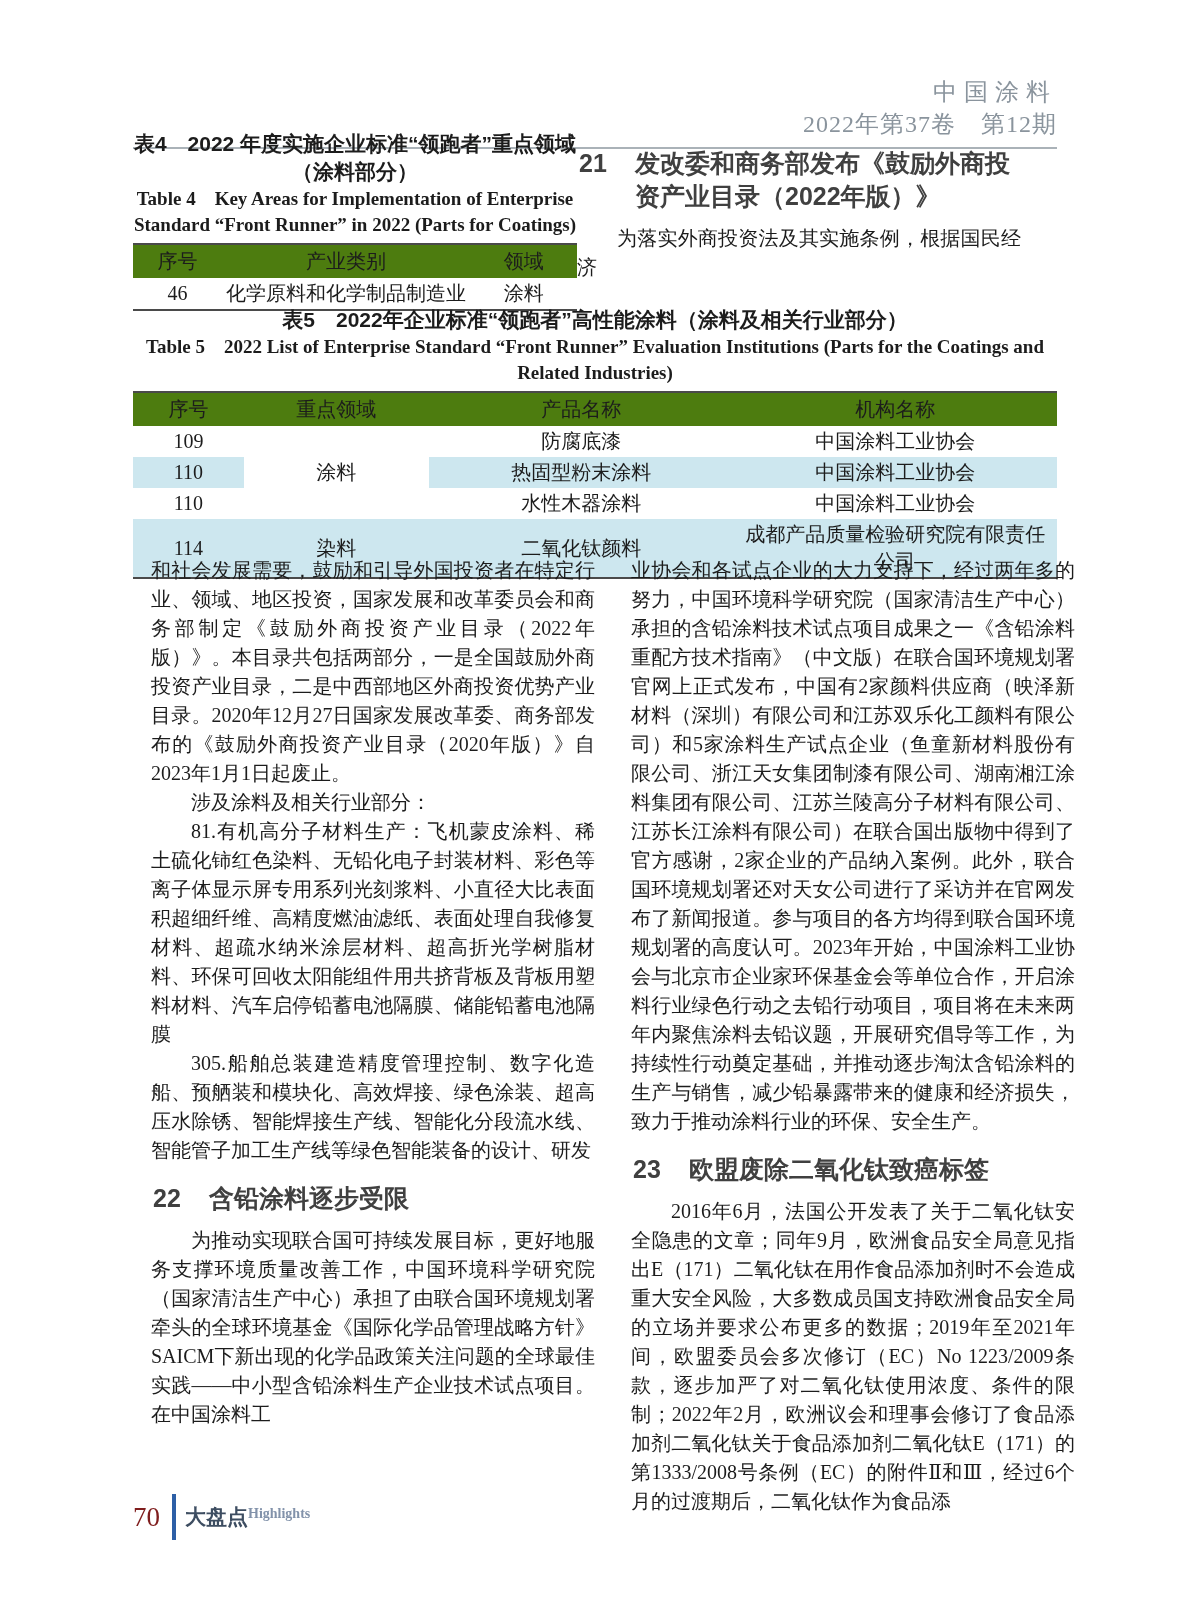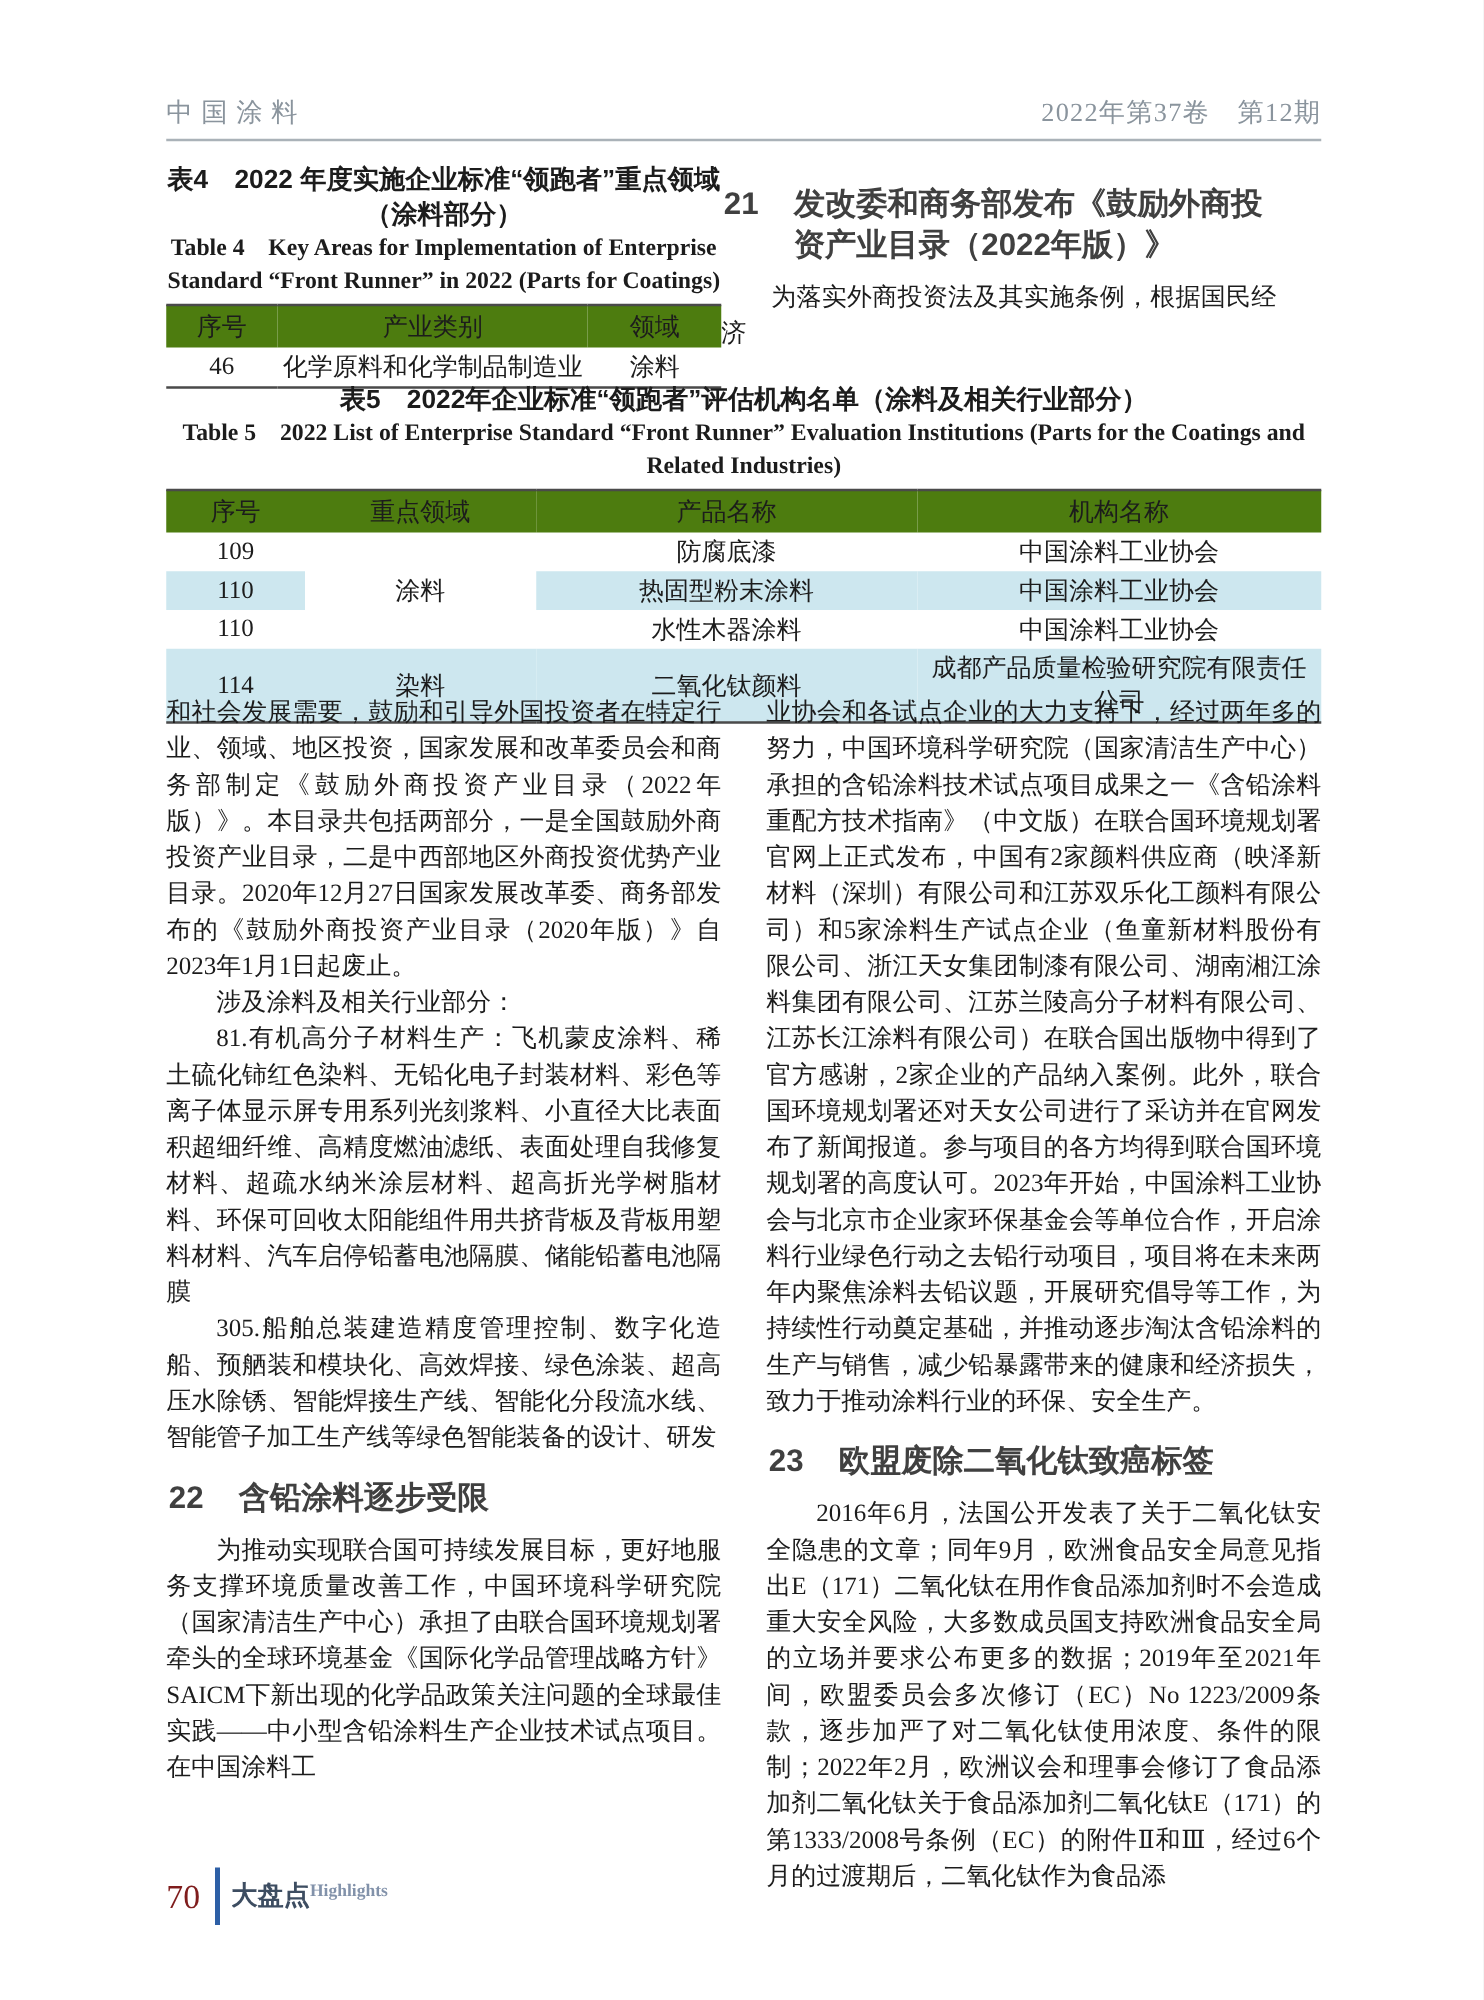--- a/index.html
+++ b/index.html
@@ -5,21 +5,21 @@
   html,body{margin:0;padding:0;background:#e8e8e8;}
   .page{
     position:relative;width:1187px;height:1600px;margin:0 auto;background:#ffffff;
     font-family:"Liberation Serif","DejaVu Serif",serif;color:#1c1c1c;overflow:hidden;
   }
   
   .runhead{
     position:absolute;left:133px;top:76px;width:924px;
     display:flex;justify-content:space-between;align-items:flex-end;
     padding-bottom:7px;border-bottom:2px solid #aab2b8;
-    color:#8a949d;font-size:21px;
+    color:#8a949d;font-size:24px;flex-direction:column;
   }
   .runhead .jname{letter-spacing:7px;}
   .runhead .issue{letter-spacing:1px;}
   
   .cap-cn{font-size:21px;font-weight:bold;text-align:center;line-height:28px;font-family:"Liberation Sans","DejaVu Sans",sans-serif;}
   .cap-en{font-size:19px;font-weight:bold;text-align:center;line-height:26px;font-family:"Liberation Serif","DejaVu Serif",serif;}
   table.dtable{
     width:100%;border-collapse:collapse;margin-top:5px;
     border-top:2px solid #4a4a4a;border-bottom:2px solid #4a4a4a;
   }
@@ -27,21 +27,21 @@
     background:#4d7c0f;font-weight:normal;font-size:20px;padding:3px 4px;height:26px;text-align:center;
   }
   table.dtable td{
     font-size:20px;padding:2px 4px;height:25px;text-align:center;vertical-align:middle;
   }
   table.dtable td.shade{background:#cde7ef;}
   
   .top-cols{position:absolute;left:133px;top:130px;width:924px;display:flex;}
   .top-cols .col{width:444px;}
   .t5-block{position:absolute;left:133px;top:306px;width:924px;}
-  .body-cols{position:absolute;left:133px;top:556px;width:924px;display:flex;gap:36px;}
+  .body-cols{position:absolute;left:151px;top:556px;width:924px;display:flex;gap:36px;}
   .body-cols .col{width:444px;}
   
   .para{
     font-size:20px;line-height:29px;text-align:justify;margin:0;
     font-family:"Liberation Serif","DejaVu Serif",serif;
   }
   .para.indent{text-indent:2em;}
   
   .sec-head{
     position:relative;margin:17px 0 11px 0;padding-left:58px;
@@ -98,21 +98,21 @@
     <div class="col">
       <div class="sec-head">
         <span class="num">21</span>
         <span>发改委和商务部发布《鼓励外商投资产业目录（2022年版）》</span>
       </div>
       <p class="para indent">为落实外商投资法及其实施条例，根据国民经济</p>
     </div>
   </div>
 
   <div class="t5-block">
-    <div class="cap-cn">表5　2022年企业标准“领跑者”评估机构名单（涂料及相关行业部分）</div>
+    <div class="cap-cn">表5　2022年企业标准“领跑者”高性能涂料（涂料及相关行业部分）</div>
     <div class="cap-en">Table 5　2022 List of Enterprise Standard “Front Runner” Evaluation Institutions (Parts for the Coatings and Related Industries)</div>
     <table class="dtable">
       <colgroup>
           <col style="width:12%">
           <col style="width:20%">
           <col style="width:33%">
           <col style="width:35%">
         </colgroup>
       <thead>
           <tr>

